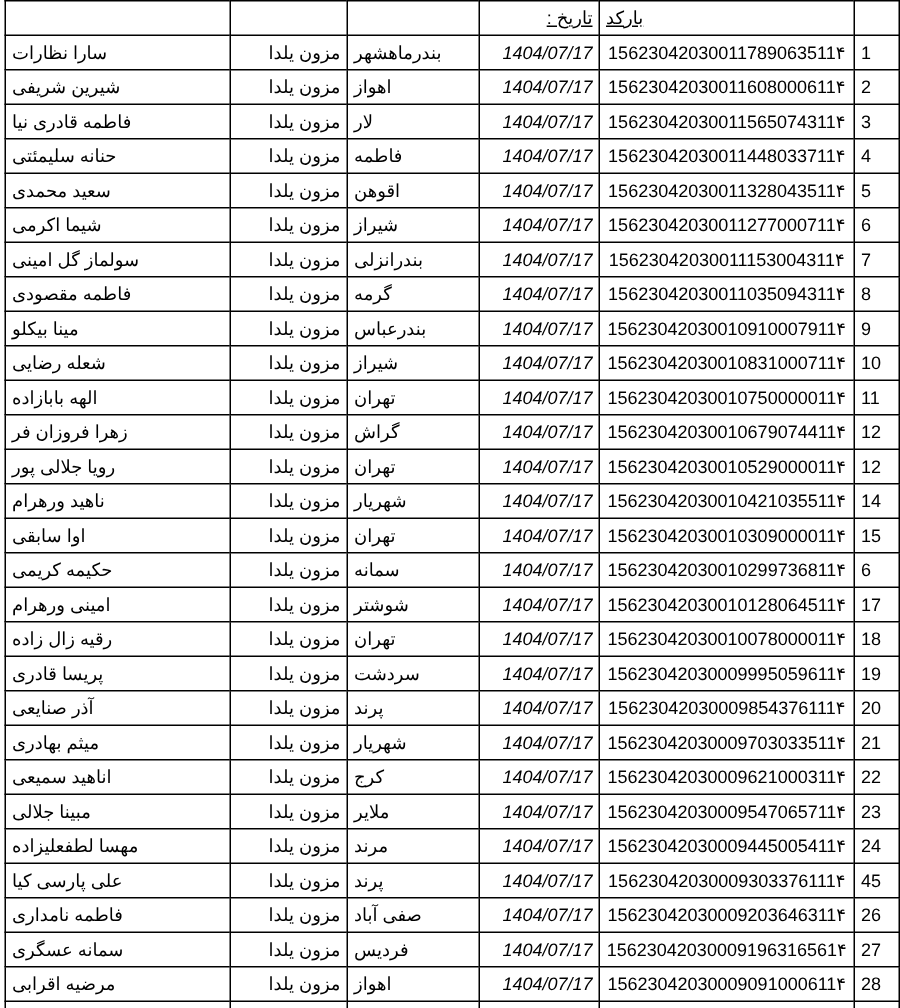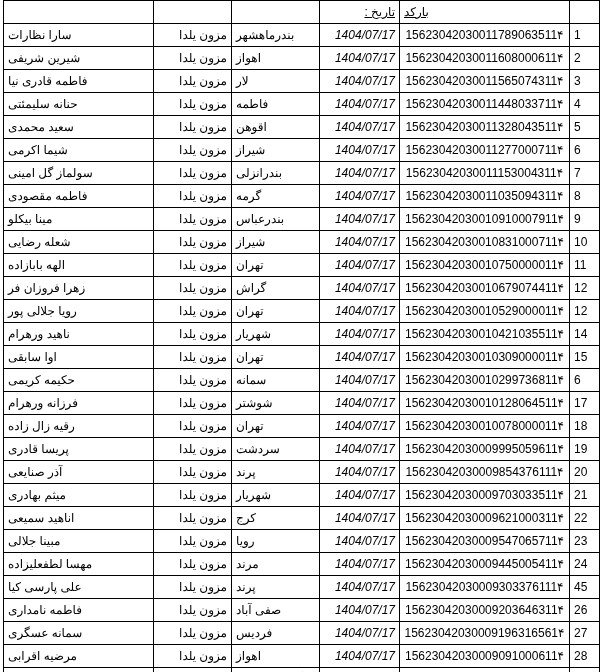--- a/index.html
+++ b/index.html
@@ -213,21 +213,21 @@
           <td class="city">سمانه</td>
           <td class="org">مزون یلدا</td>
           <td class="name">حکیمه کریمی</td>
         </tr>
         <tr>
           <td class="num">17</td>
           <td class="track">15623042030010128064511۴</td>
           <td class="date">1404/07/17</td>
           <td class="city">شوشتر</td>
           <td class="org">مزون یلدا</td>
-          <td class="name">فرزانه ورهرام</td>
+          <td class="name">امینی ورهرام</td>
         </tr>
         <tr>
           <td class="num">18</td>
           <td class="track">15623042030010078000011۴</td>
           <td class="date">1404/07/17</td>
           <td class="city">تهران</td>
           <td class="org">مزون یلدا</td>
           <td class="name">رقیه زال زاده</td>
         </tr>
         <tr>
@@ -259,21 +259,21 @@
           <td class="track">15623042030009621000311۴</td>
           <td class="date">1404/07/17</td>
           <td class="city">کرج</td>
           <td class="org">مزون یلدا</td>
           <td class="name">اناهید سمیعی</td>
         </tr>
         <tr>
           <td class="num">23</td>
           <td class="track">15623042030009547065711۴</td>
           <td class="date">1404/07/17</td>
-          <td class="city">رویا</td>
+          <td class="city">ملایر</td>
           <td class="org">مزون یلدا</td>
           <td class="name">مبینا جلالی</td>
         </tr>
         <tr>
           <td class="num">24</td>
           <td class="track">15623042030009445005411۴</td>
           <td class="date">1404/07/17</td>
           <td class="city">مرند</td>
           <td class="org">مزون یلدا</td>
           <td class="name">مهسا لطفعلیزاده</td>

